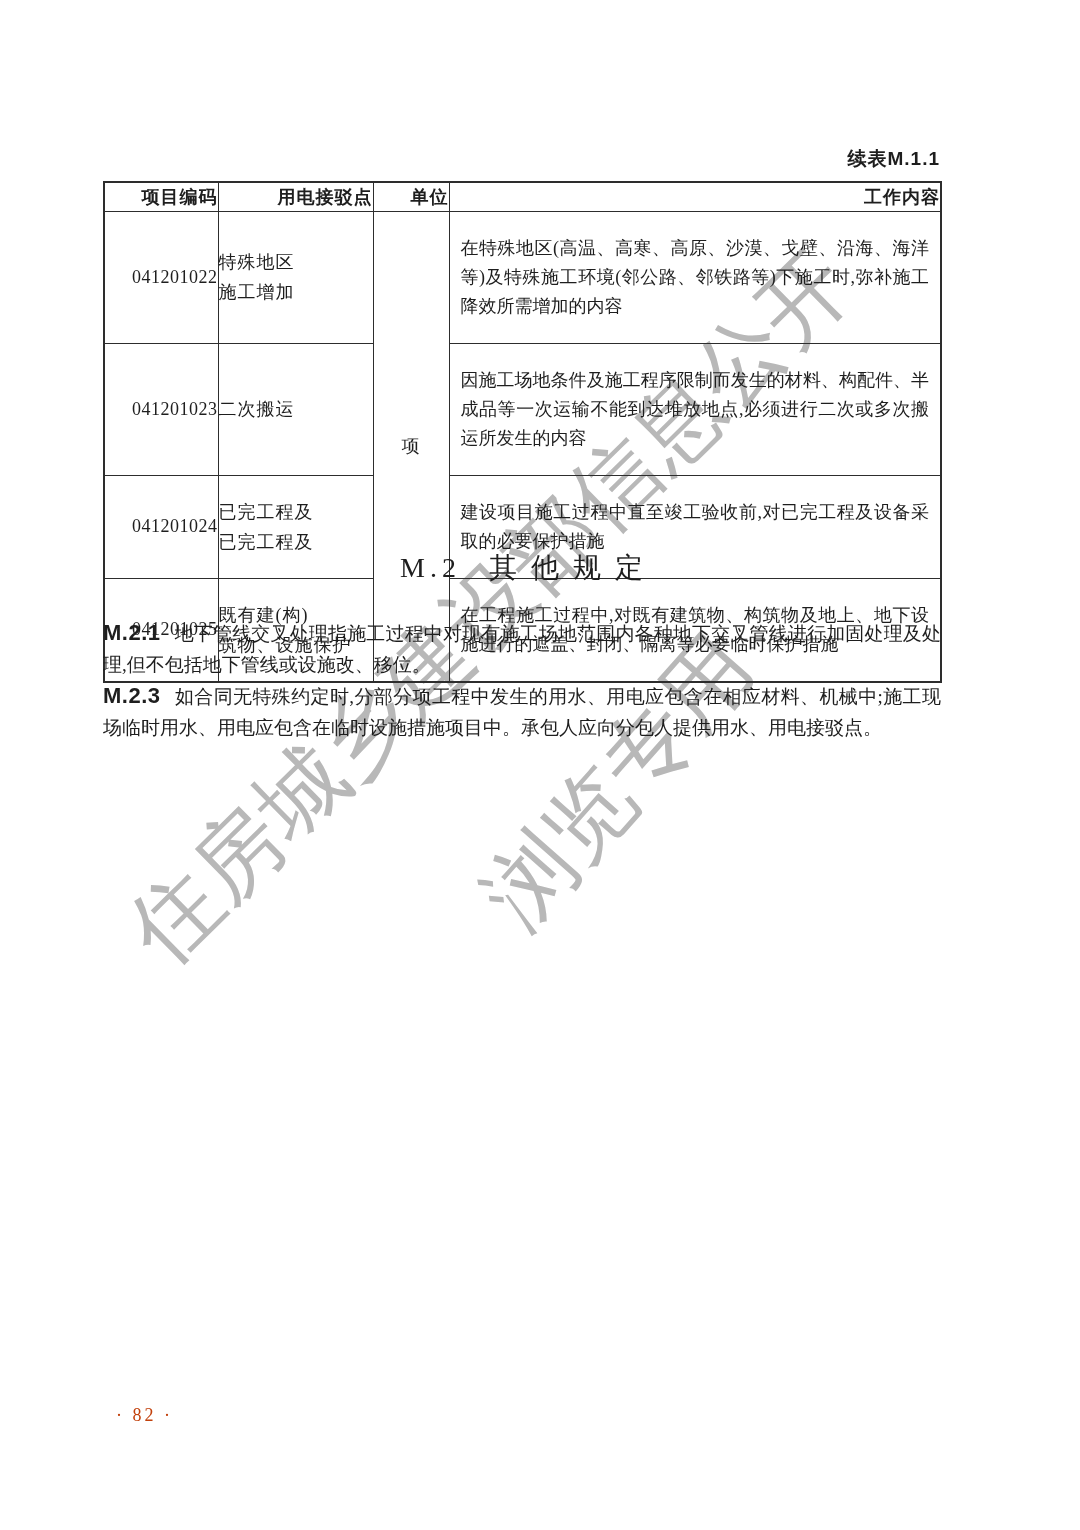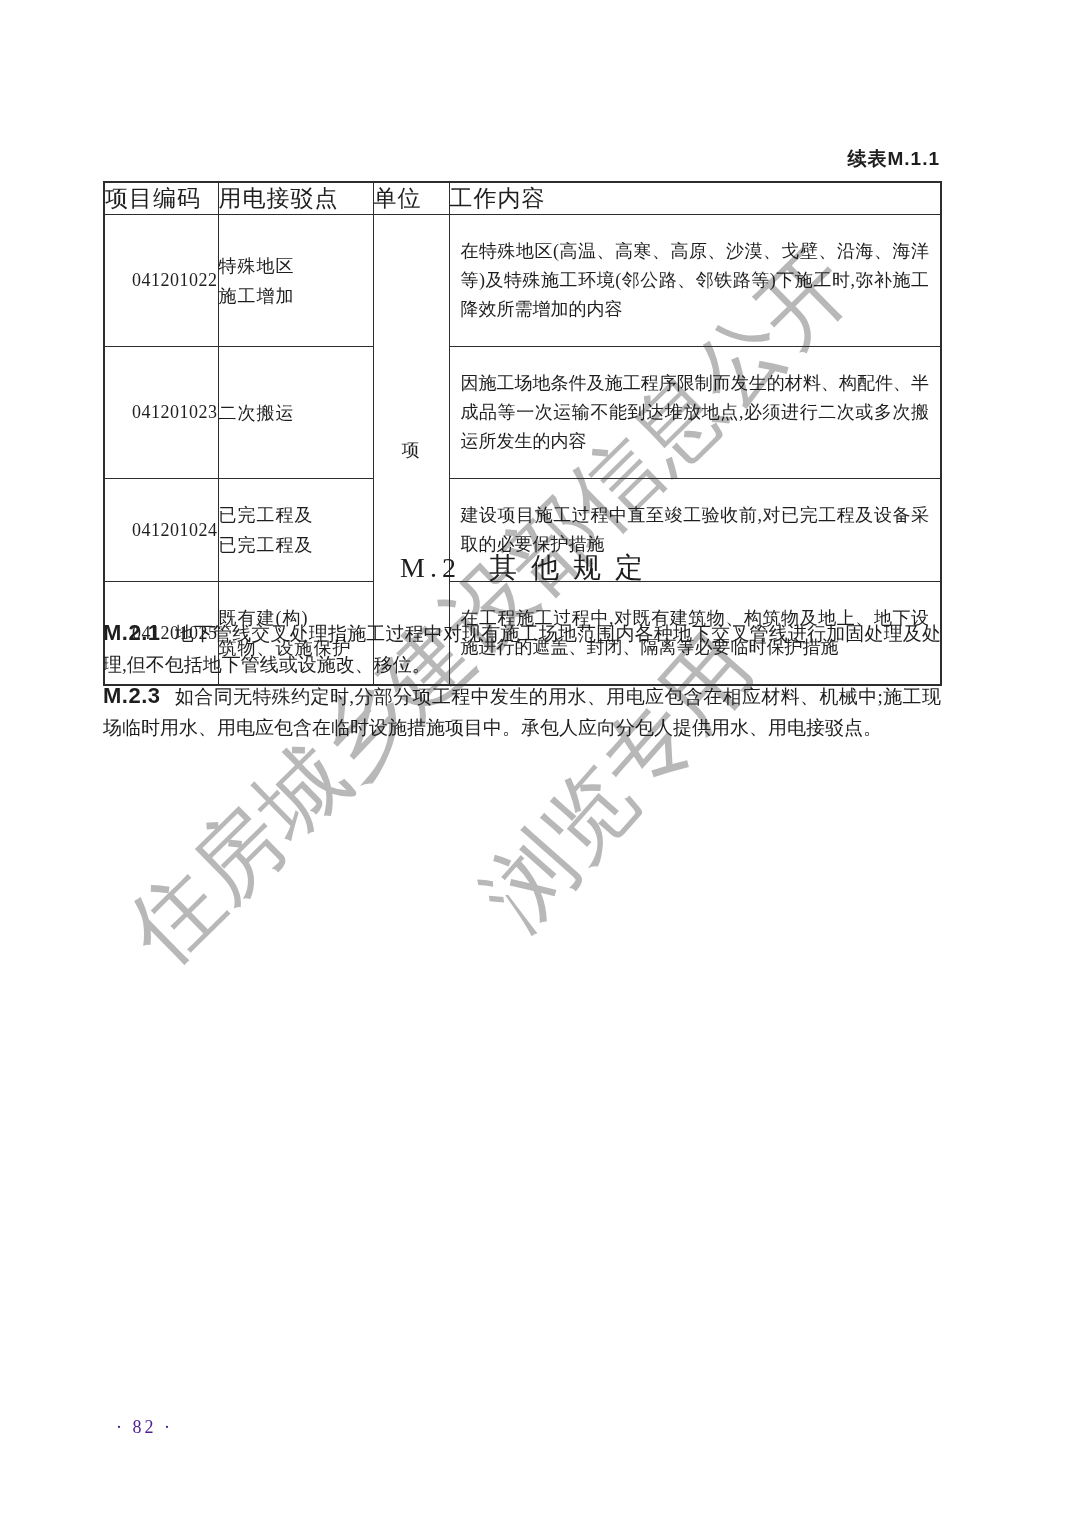--- a/index.html
+++ b/index.html
@@ -50,22 +50,22 @@
     width:837px;
     border-collapse:collapse;
     table-layout:fixed;
   }
   table.m-table, table.m-table td, table.m-table th {
     border:1px solid #2d2d2d;
   }
   table.m-table { border-width:2px; }
   table.m-table th {
     height:29px;
-    font-weight:normal; font-size:23px;
-    text-align:left; vertical-align:middle;
+    font-weight:bold; font-size:18px;
+    text-align:right; vertical-align:middle;
     letter-spacing:1px;
   }
   table.m-table td { vertical-align:middle; font-size:18px; }
   td.cell-code { text-align:right; letter-spacing:0.5px; font-size:18px; }
   td.cell-name { text-align:left; line-height:30px; letter-spacing:1px; }
   td.cell-unit { text-align:center; letter-spacing:1px; }
   td.cell-content {
     font-size:17px; line-height:29px;
     padding:22px 11px;
     text-align:justify;
@@ -93,21 +93,21 @@
   .para-label {
     font-weight:bold;
     font-family:"Liberation Sans","DejaVu Sans",sans-serif;
     font-size:22px;
     margin-right:14px;
     letter-spacing:0.5px;
   }
 
   .page-number {
     position:absolute; left:116px; top:1405px;
-    font-size:18px; letter-spacing:3px; color:#4c1d95;margin-top:12px;
+    font-size:18px; letter-spacing:3px; color:#c2410c;
   }
 </style>
 </head>
 <body>
 
 <div class="page">
 
   <div class="watermark wm-main">住房城乡建设部信息公开</div>
   <div class="watermark wm-side">浏览专用</div>
 

